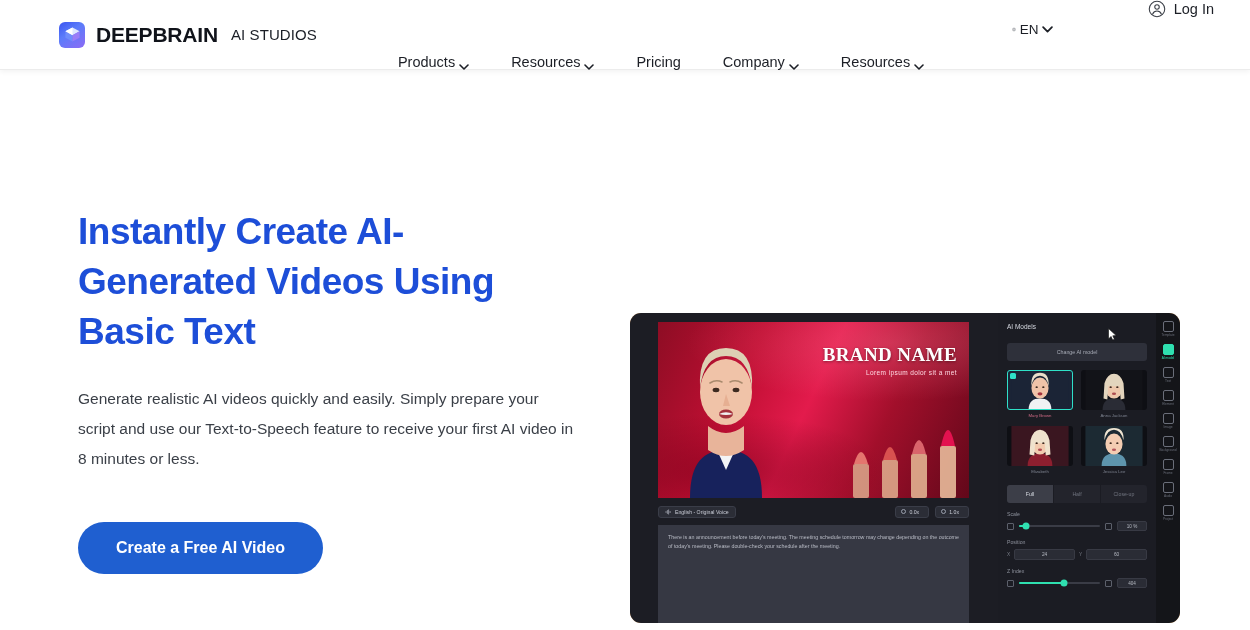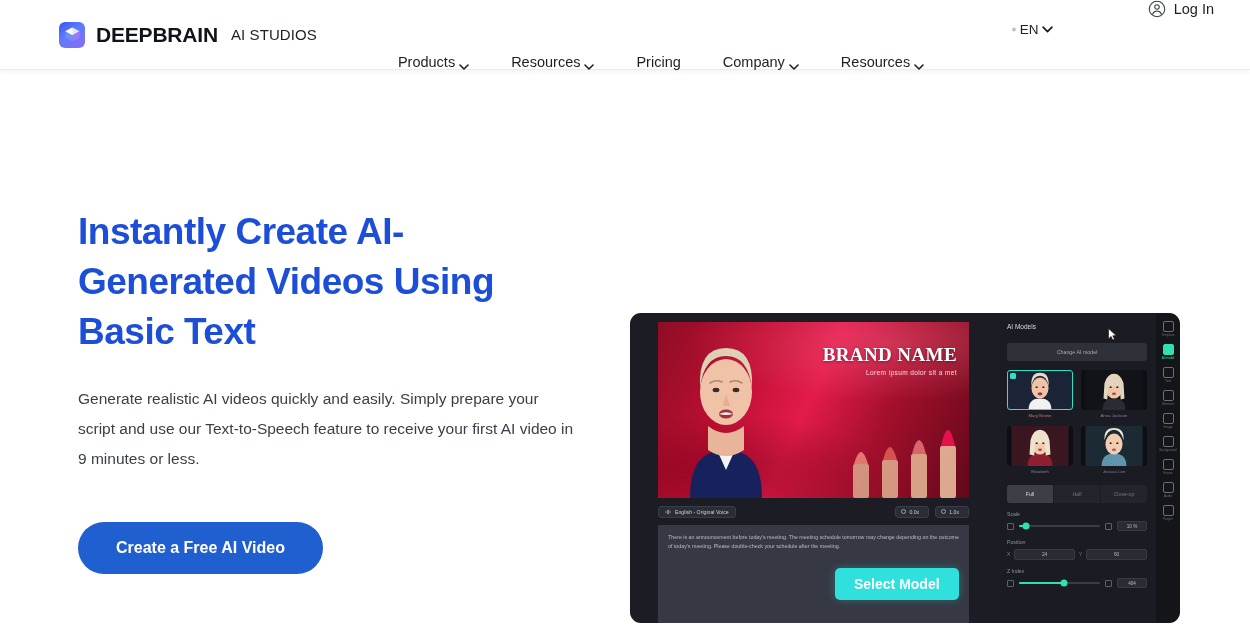--- a/index.html
+++ b/index.html
@@ -492,21 +492,21 @@
       <span>Log In</span>
     </div>
 
   </div>
 </header>
 
 <section class="hero">
 
   <div class="hero-left">
     <h1 class="hero-title">Instantly Create AI-Generated Videos Using Basic Text</h1>
-    <p class="hero-sub">Generate realistic AI videos quickly and easily. Simply prepare your script and use our Text-to-Speech feature to receive your first AI video in 9 minutes or less.</p>
+    <p class="hero-sub">Generate realistic AI videos quickly and easily. Simply prepare your script and use our Text-to-Speech feature to receive your first AI video in 8 minutes or less.</p>
     <button class="hero-cta">Create a Free AI Video</button>
   </div>
 
   <div class="product-shot">
 
     <div class="ps-left">
 
       <div class="ps-canvas">
         <div class="silk"></div>
 
@@ -565,21 +565,20 @@
             <span class="dot-ic"></span>
             <span>1.0x</span>
           </div>
         </div>
       </div>
 
       <div class="ps-script">
         <p>There is an announcement before today's meeting. The meeting schedule tomorrow may change depending on the outcome of today's meeting. Please double-check your schedule after the meeting.</p>
       </div>
 
-      <button class="select-model-btn">Select Model</button>
     </div>
 
     <div class="ps-right">
       <div class="ps-panel-title">AI Models</div>
       <button class="change-model-btn">Change AI model</button>
 
       <div class="model-grid">
 
         <div class="model-cell sel">
           <div class="model-thumb" style="background:#1b2436">

